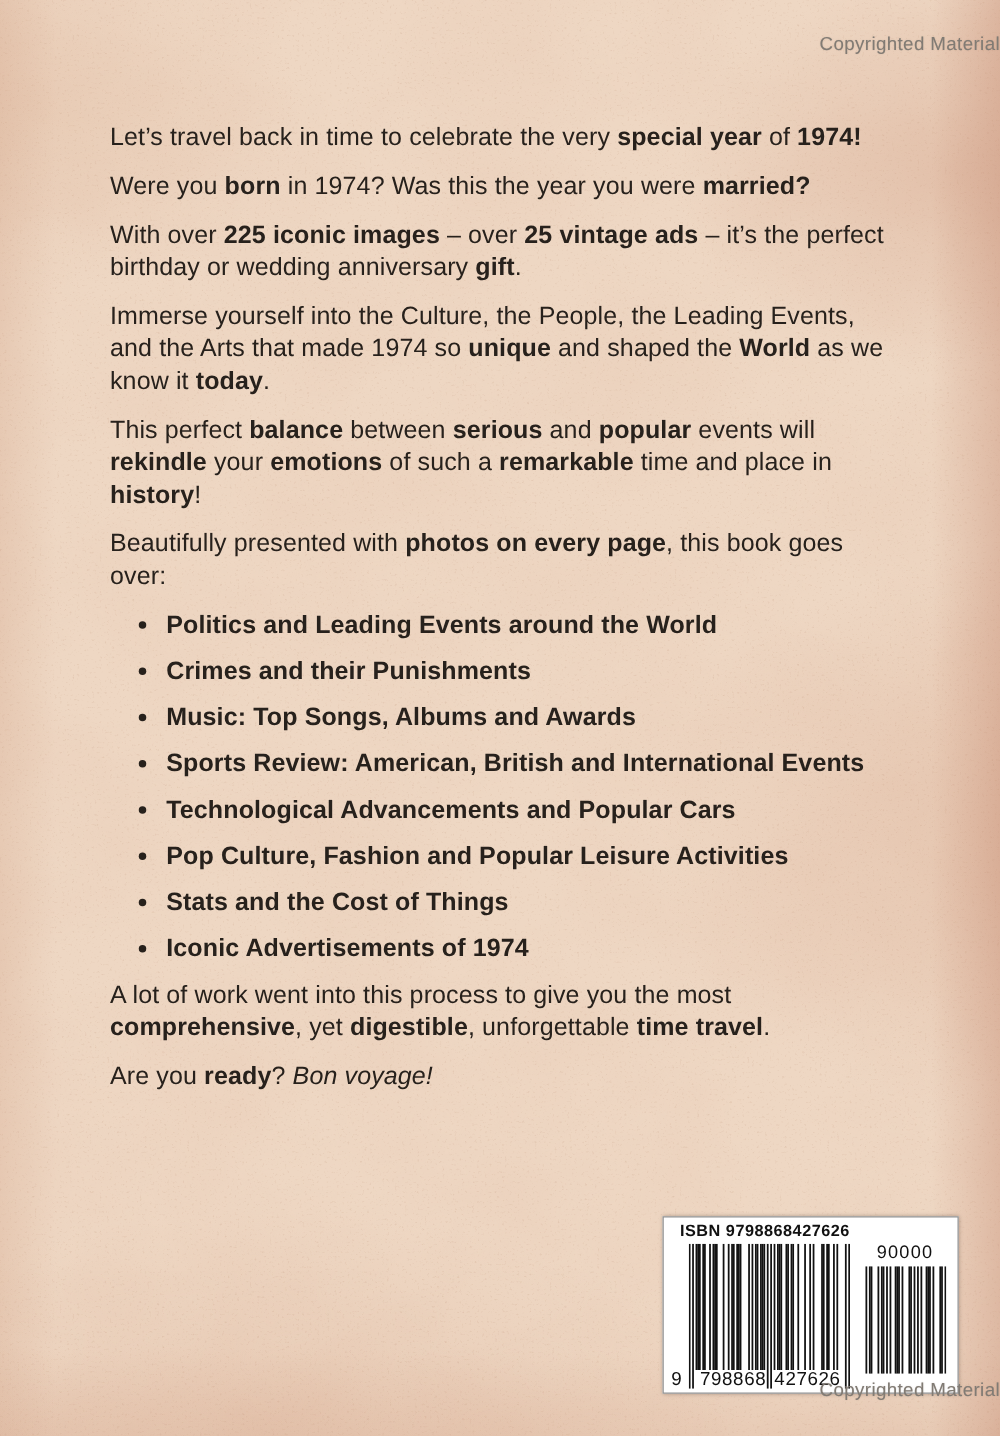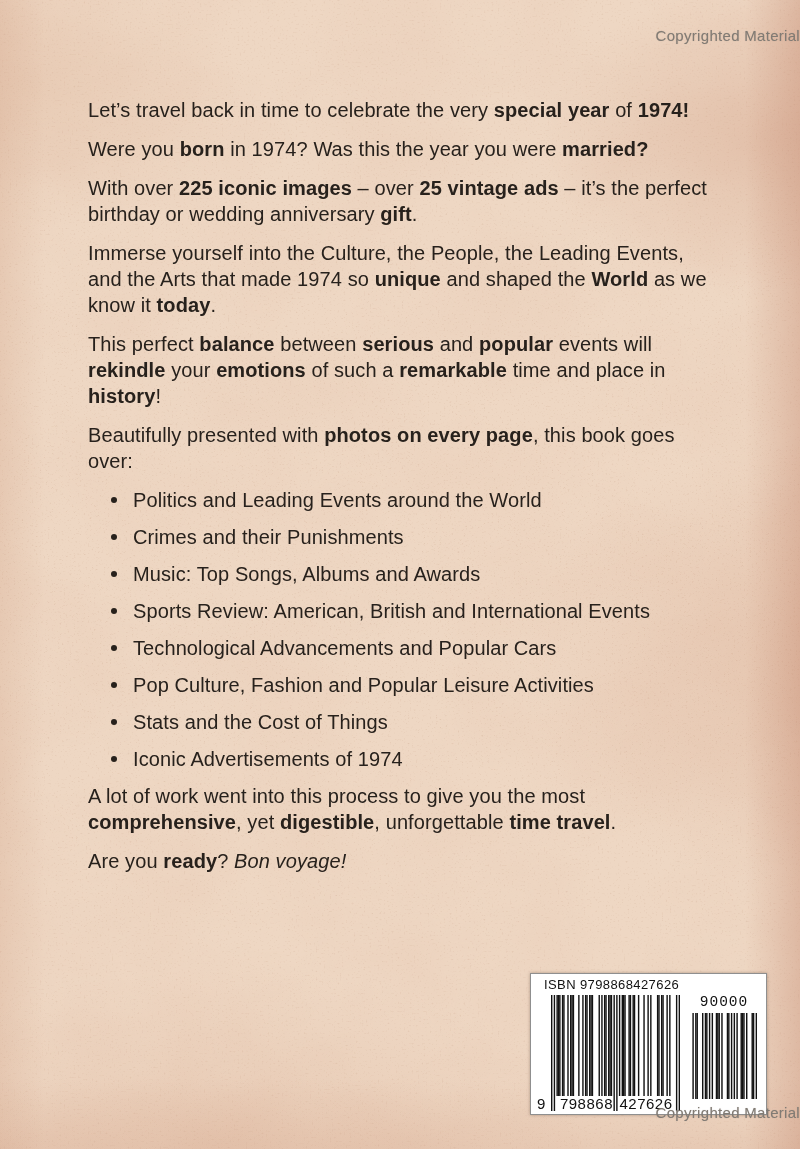--- a/index.html
+++ b/index.html
@@ -33,45 +33,45 @@
   .copyright-bottom{top:1104px;}
   .content{
     position:absolute; left:0; top:0; width:800px;
     padding:97px 78px 0 88px; box-sizing:border-box;
     color:var(--ink,#27211c);
     font-size:20px; line-height:26px; letter-spacing:.1px;
   }
   .content p{margin:0 0 13px 0;}
   .content b{font-weight:700;}
   .content i{font-style:italic;}
-  ul.topics{list-style:none; margin:2px 0 5px 0; padding:0;}
+  ul.topics{list-style:none; margin:2px 0 5px 0; padding:0;font-weight:bold;}
   ul.topics li{position:relative; padding-left:45px; margin:0 0 11px 0;}
   ul.topics li::before{
     content:""; position:absolute; left:23px; top:10px;
     width:6px; height:6px; border-radius:50%; background:var(--ink,#27211c);
   }
   .barcode-box{
     position:absolute; left:530px; top:973px; width:237px; height:142px;
     background:var(--barcode-bg,#fff); border:1px solid #8f8f8f; box-sizing:border-box;
     box-shadow:0 0 3px rgba(60,40,30,.35);
   }
   .isbn-label{
-    position:absolute; left:13px; top:3px; font-size:13px; font-weight:400;
+    position:absolute; left:13px; top:3px; font-size:13px; font-weight:700;
     letter-spacing:.4px; color:#111;
   }
   .main-bc{position:absolute; left:6px; top:21px; width:146px; height:118px;}
   .main-bc svg{position:absolute; left:14px; top:0;}
   .bc-digits span{
     position:absolute; top:101px; font-size:15px; color:#111; letter-spacing:.5px;
     line-height:16px;
   }
   .bc-digits .lead{left:0;}
   .bc-digits .g1{left:18px; width:58px; text-align:right;}
   .bc-digits .g2{left:82px; width:54px; text-align:center;}
-  .supp-bc{position:absolute; left:160px; top:20px; width:66px; text-align:center;font-family:Liberation Mono, monospace;}
+  .supp-bc{position:absolute; left:160px; top:20px; width:66px; text-align:center;}
   .supp-label{font-size:14.5px; color:#111; letter-spacing:1px; line-height:17px;}
   .supp-bc svg{display:block; margin-top:2px;}
 </style>
 </head>
 <body>
 
 <div class="page">
 
   <svg class="texture" width="800" height="1149" aria-hidden="true">
     <defs>

